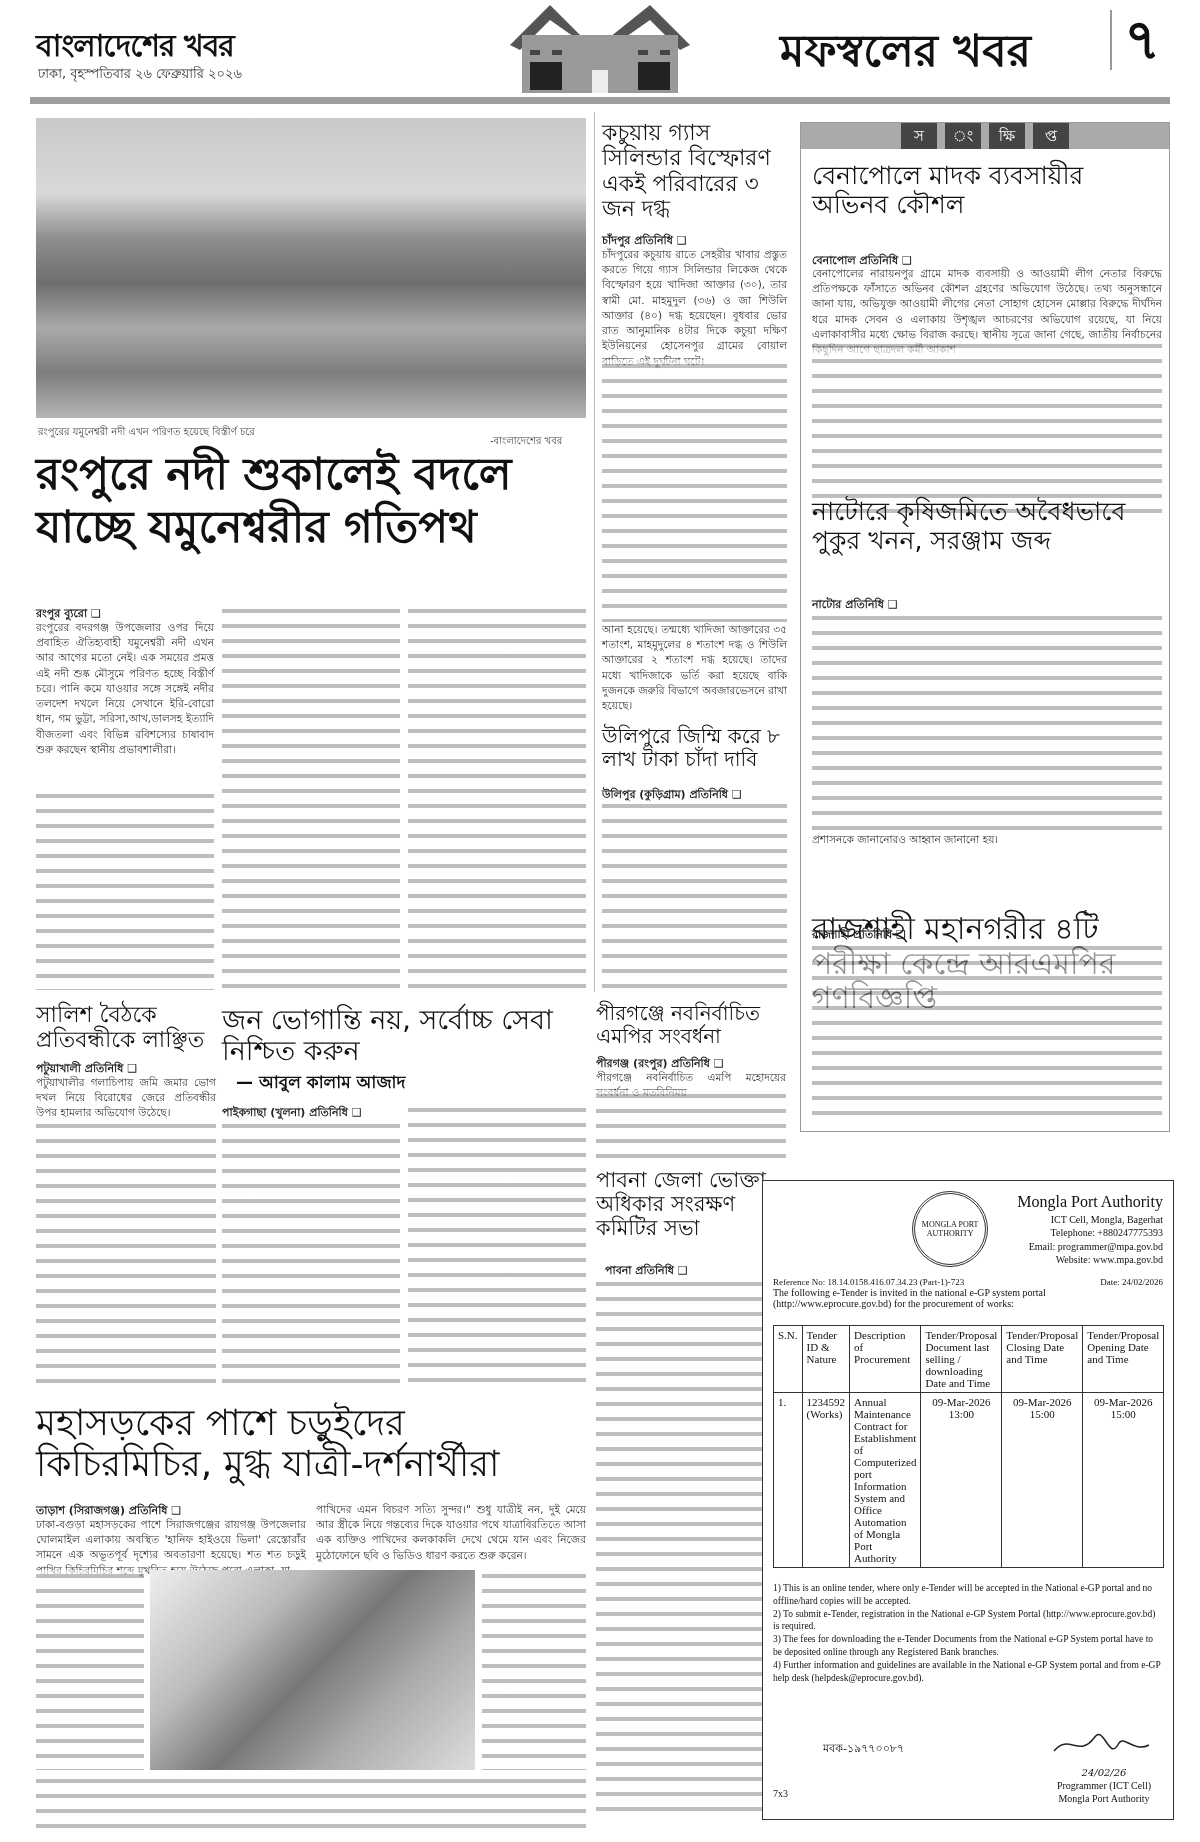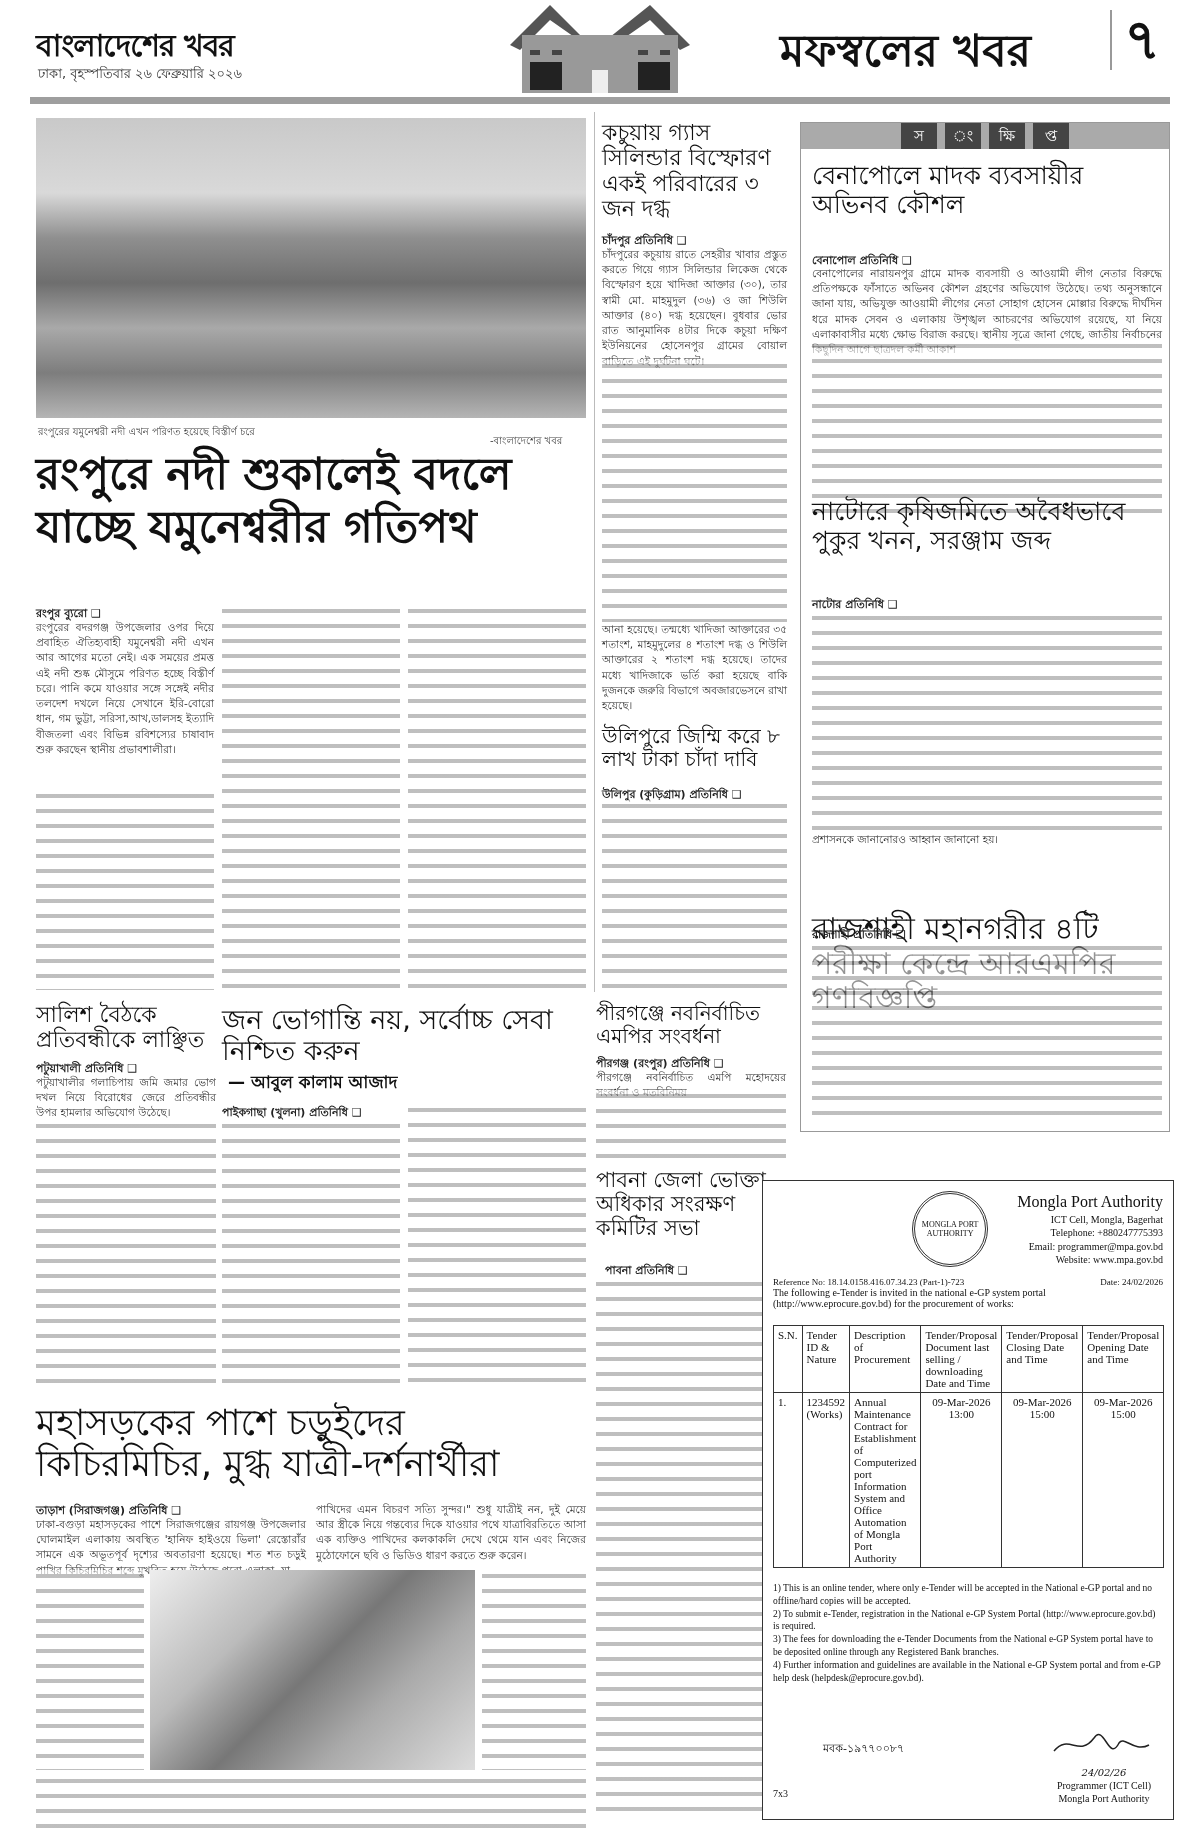--- a/index.html
+++ b/index.html
@@ -90,21 +90,21 @@
 <div class="abs hl" style="left:812px;top:912px;width:350px;font-size:30px;">রাজশাহী মহানগরীর ৪টি পরীক্ষা কেন্দ্রে আরএমপির গণবিজ্ঞপ্তি</div>
 <div class="abs byline" style="left:812px;top:926px;">রাজশাহী প্রতিনিধি ❑</div>
 <div class="abs textlines" style="left:812px;top:942px;width:350px;height:180px;"></div>
 
 <div class="abs hl" style="left:36px;top:1002px;width:180px;font-size:22px;">সালিশ বৈঠকে প্রতিবন্ধীকে লাঞ্ছিত</div>
 <div class="abs byline" style="left:36px;top:1060px;">পটুয়াখালী প্রতিনিধি ❑</div>
 <div class="abs body-text" style="left:36px;top:1075px;width:180px;">পটুয়াখালীর গলাচিপায় জমি জমার ভোগ দখল নিয়ে বিরোধের জেরে প্রতিবন্ধীর উপর হামলার অভিযোগ উঠেছে।</div>
 <div class="abs textlines" style="left:36px;top:1120px;width:180px;height:270px;"></div>
 
 <div class="abs hl" style="left:222px;top:1004px;width:360px;font-size:27px;">জন ভোগান্তি নয়, সর্বোচ্চ সেবা নিশ্চিত করুন</div>
-<div class="abs hl-bold" style="left:228px;top:1072px;font-size:17px;">— আবুল কালাম আজাদ</div>
+<div class="abs hl-bold" style="left:236px;top:1072px;font-size:17px;">— আবুল কালাম আজাদ</div>
 <div class="abs byline" style="left:222px;top:1104px;">পাইকগাছা (খুলনা) প্রতিনিধি ❑</div>
 <div class="abs textlines" style="left:222px;top:1120px;width:178px;height:270px;"></div>
 <div class="abs textlines" style="left:408px;top:1104px;width:178px;height:286px;"></div>
 
 <div class="abs hl" style="left:596px;top:1002px;width:200px;font-size:20px;">পীরগঞ্জে নবনির্বাচিত এমপির সংবর্ধনা</div>
 <div class="abs byline" style="left:596px;top:1055px;">পীরগঞ্জ (রংপুর) প্রতিনিধি ❑</div>
 <div class="abs body-text" style="left:596px;top:1070px;width:190px;">পীরগঞ্জে নবনির্বাচিত এমপি মহোদয়ের সংবর্ধনা ও মতবিনিময়</div>
 <div class="abs textlines" style="left:596px;top:1090px;width:190px;height:70px;"></div>
 
 <div class="abs hl" style="left:596px;top:1168px;width:190px;font-size:21px;">পাবনা জেলা ভোক্তা অধিকার সংরক্ষণ কমিটির সভা</div>

